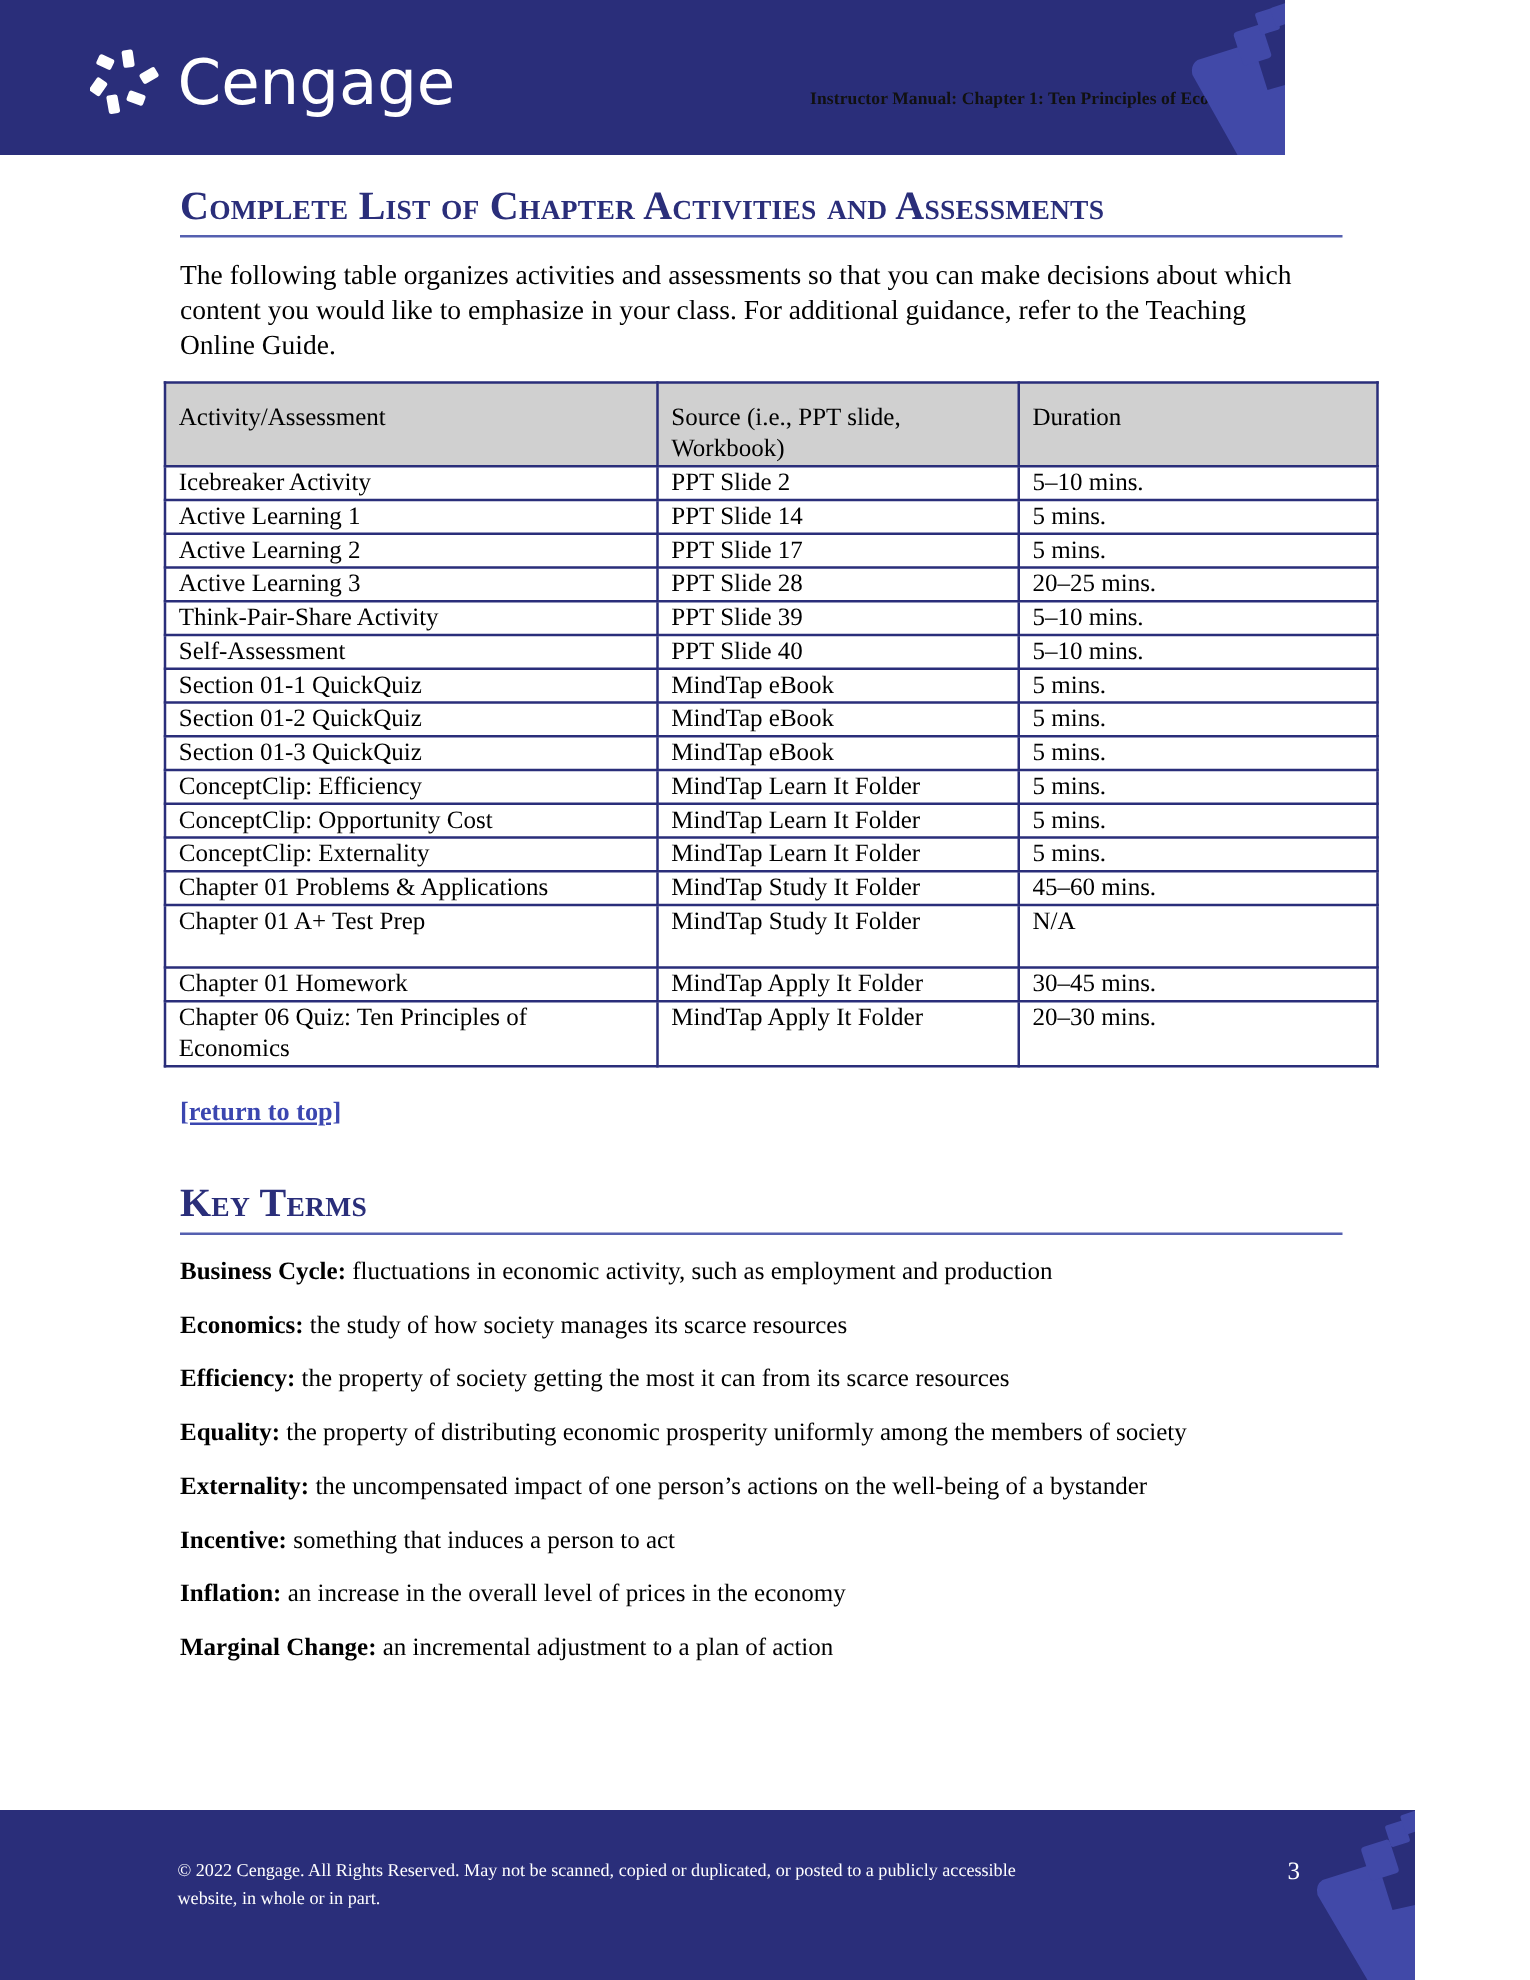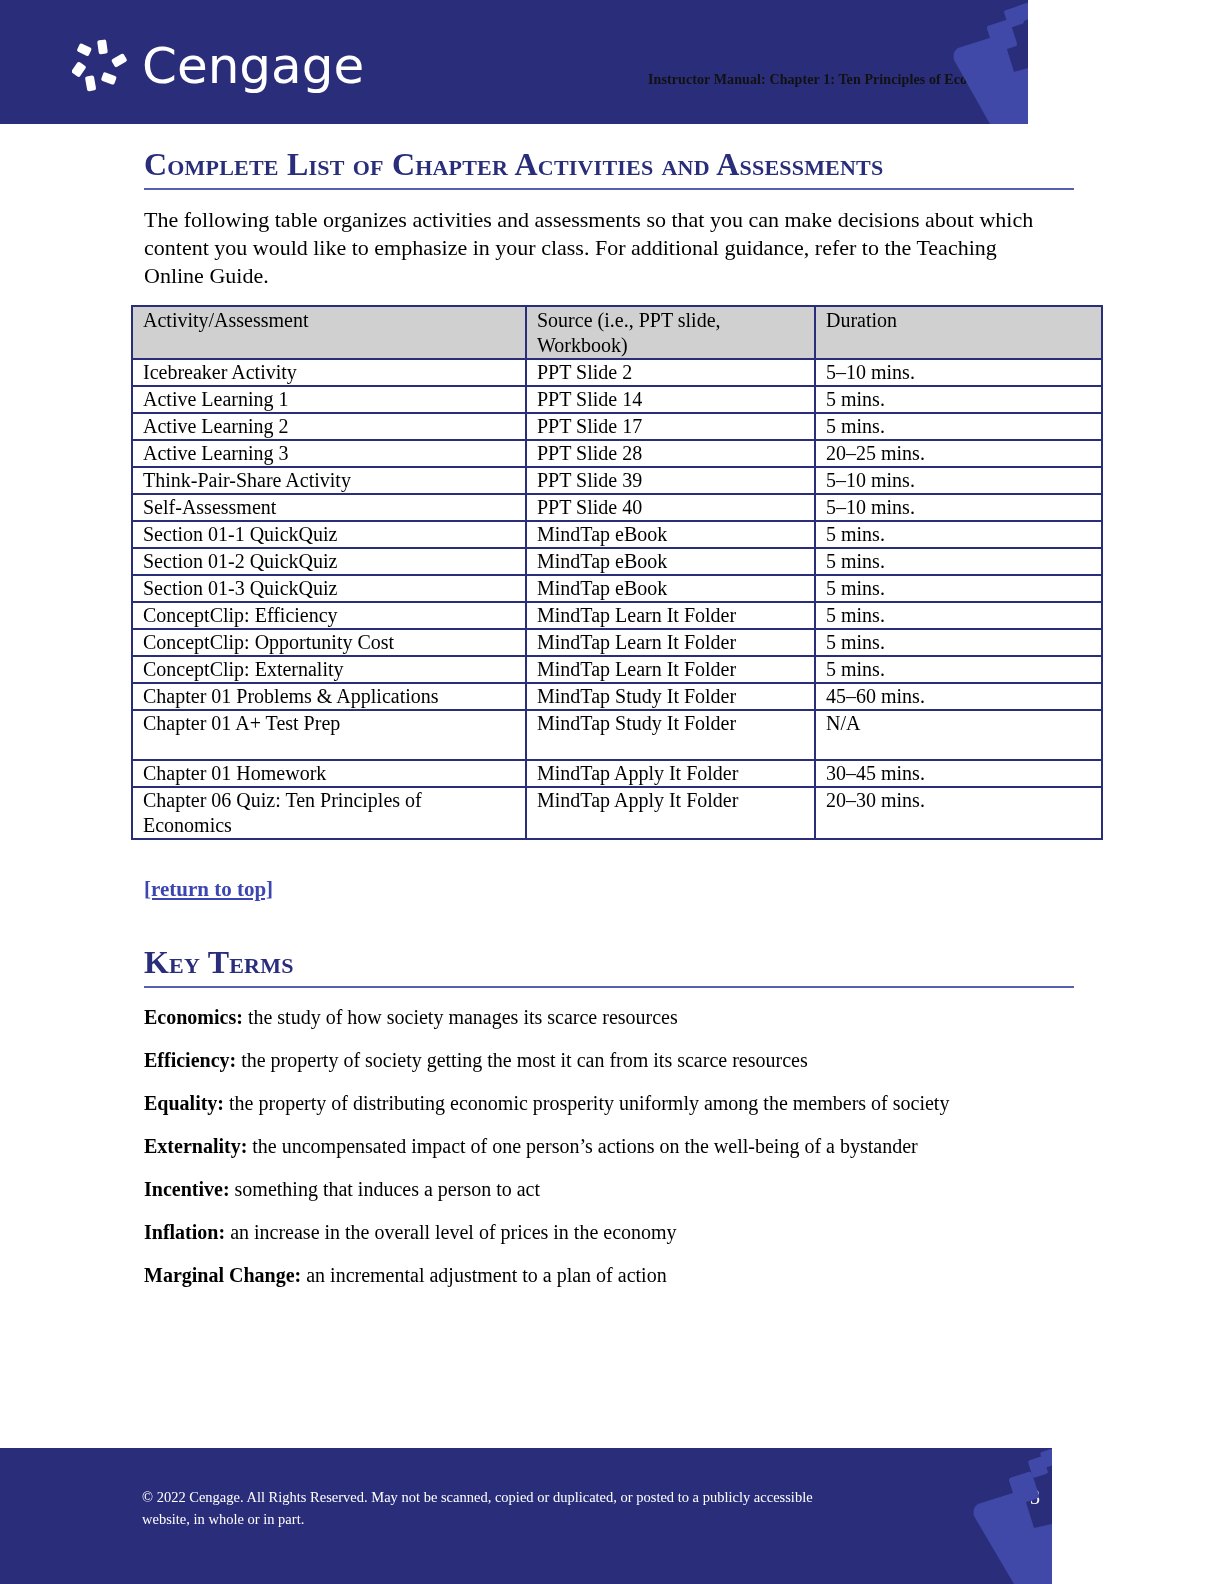--- a/index.html
+++ b/index.html
@@ -39,36 +39,36 @@
     }
 
     table.acts {
       position: absolute; left: 131px; top: 305px; width: 972px;
       border-collapse: collapse; font-size: 20px;
     }
     table.acts td, table.acts th {
       border: 2px solid #2a2e7a; padding: 0 10px; vertical-align: top;
       text-align: left; font-weight: normal; line-height: 25px;
     }
-    table.acts th { background: #d0d0d0; height: 50px; padding-top: 1px; }
+    table.acts th { background: #d0d0d0; height: 50px; padding-top: 15px; }
     table.acts td { height: 24.5px; }
     table.acts tr.tall td { height: 48px; }
     .c1 { width: 372px; } .c2 { width: 267px; }
 
     .return-link {
       position: absolute; left: 144px; top: 877px; font-size: 21px;
       color: #3b46b0; text-decoration: underline; font-weight: bold;
     }
 
     .terms { position: absolute; left: 144px; top: 1004px; width: 920px; }
     .term { font-size: 20px; line-height: 26px; margin: 0 0 17px 0; }
     .term b { font-weight: bold; }
 
     .footer {
-      position: absolute; left: 0; top: 1448px; width: 1052px; height: 136px;
+      position: absolute; left: 0; top: 1448px; width: 1132px; height: 136px;
       background: #2a2e7a; overflow: hidden;
     }
     .footer-text {
       position: absolute; left: 142px; top: 38px; width: 720px;
       color: #fff; font-size: 14.5px; line-height: 22px;
     }
     .page-num {
       position: absolute; left: 1030px; top: 38px; color: #fff; font-size: 20px;
     }
   </style>
@@ -196,20 +196,21 @@
       </tr>
     </tbody>
 </table>
 
 <a class="return-link" href="#">[return to top]</a>
 
 <div class="section-title" style="top:944px;">Key Terms</div>
 <div class="rule" style="top:986px;"></div>
 
 <div class="terms" id="terms">
+    <p class="term"><b>Business Cycle:</b><span> fluctuations in economic activity, such as employment and production</span></p>
     <p class="term"><b>Economics:</b><span> the study of how society manages its scarce resources</span></p>
     <p class="term"><b>Efficiency:</b><span> the property of society getting the most it can from its scarce resources</span></p>
     <p class="term"><b>Equality:</b><span> the property of distributing economic prosperity uniformly among the members of society</span></p>
     <p class="term"><b>Externality:</b><span> the uncompensated impact of one person’s actions on the well-being of a bystander</span></p>
     <p class="term"><b>Incentive:</b><span> something that induces a person to act</span></p>
     <p class="term"><b>Inflation:</b><span> an increase in the overall level of prices in the economy</span></p>
     <p class="term"><b>Marginal Change:</b><span> an incremental adjustment to a plan of action</span></p>
   </div>
 
 <div class="footer">

